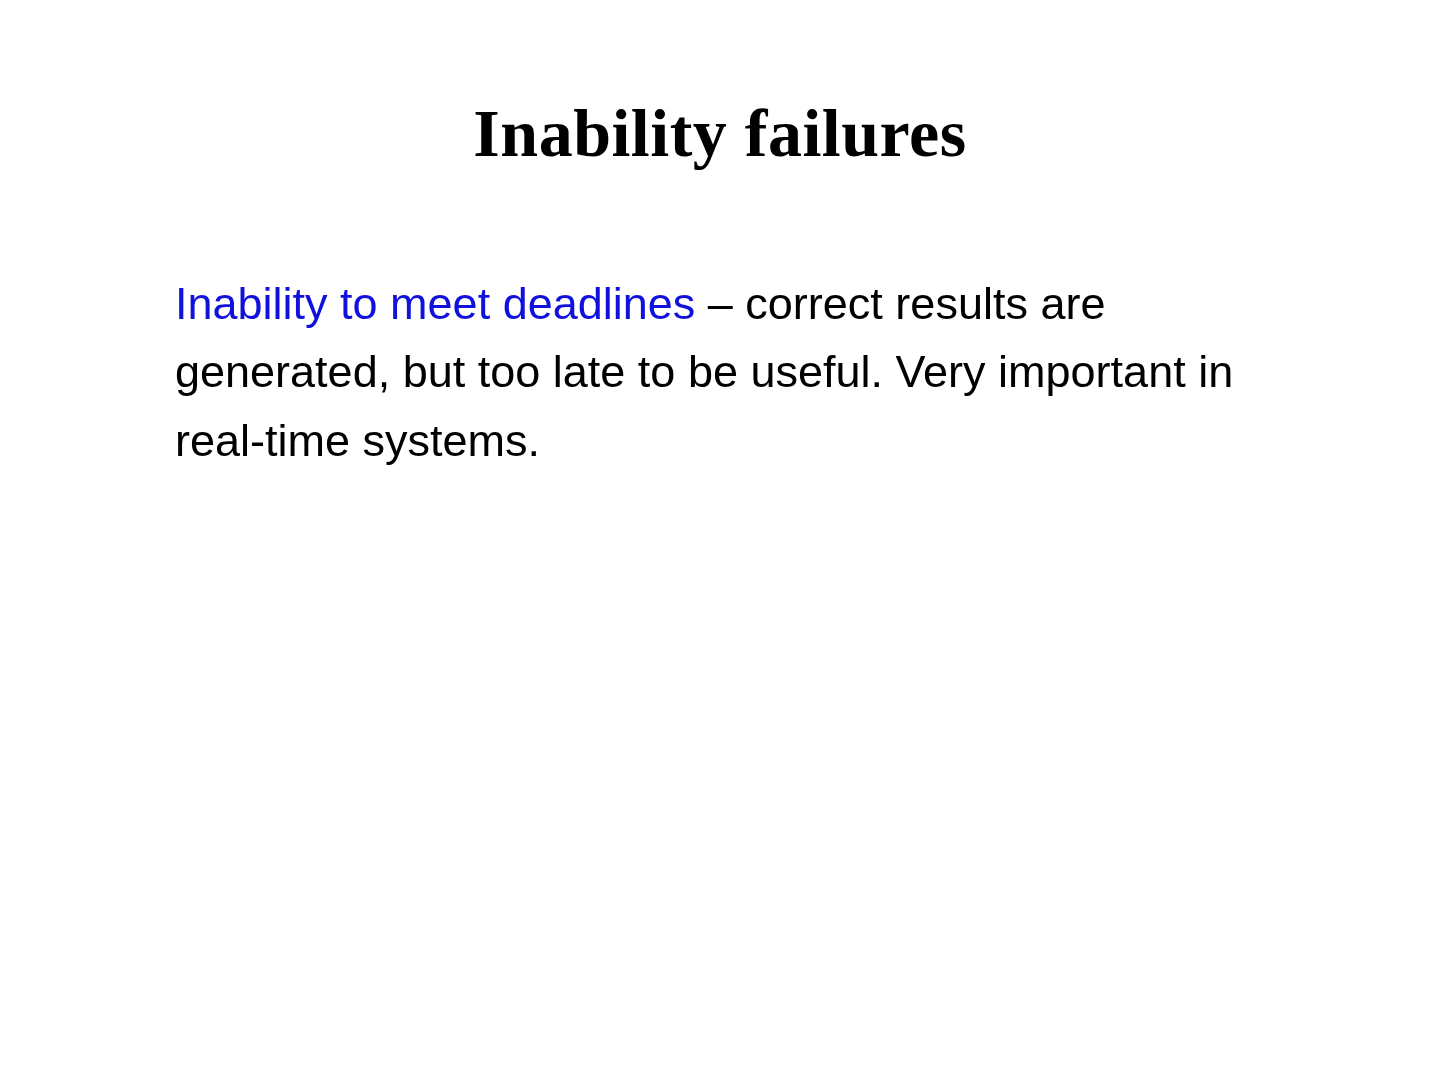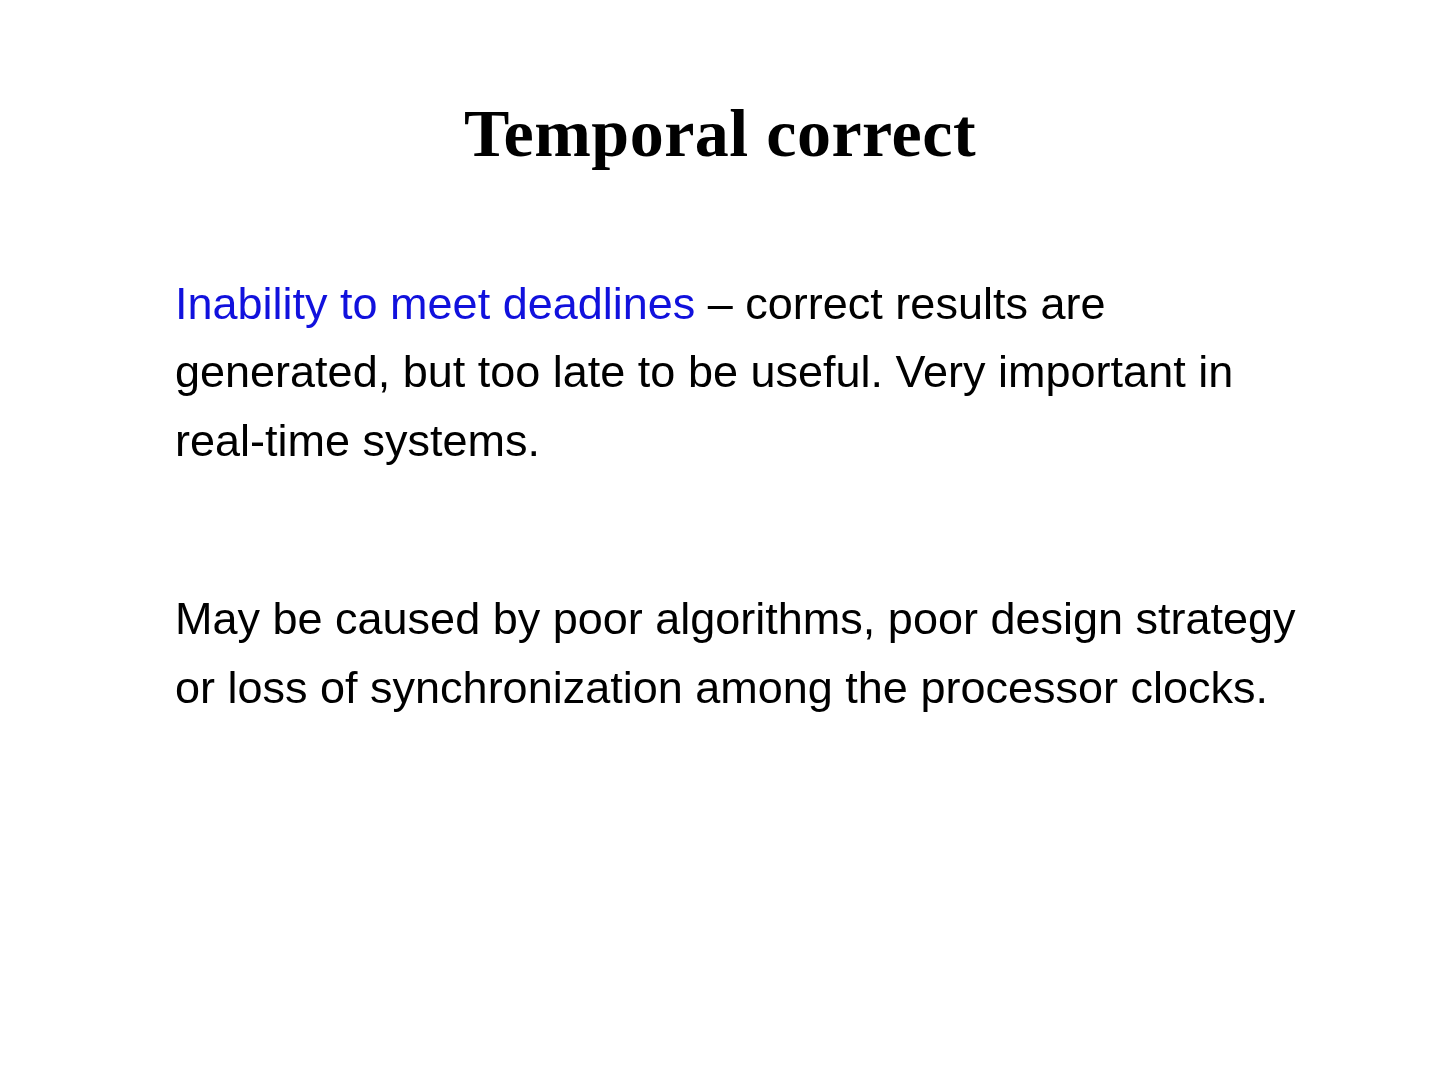--- a/index.html
+++ b/index.html
@@ -54,27 +54,24 @@
   }
   .highlight {
     color: #1111dd;
   }
 </style>
 </head>
 <body>
 
 <div class="slide">
 
-  <h1 class="slide-title">Temporal correct</h1>
+  <h1 class="slide-title">Inability failures</h1>
 
   <div class="body-block">
 
     <p class="para">
       <span class="highlight">Inability to meet deadlines</span><span> – correct results are generated, but too late to be useful. Very important in real-time systems.</span>
     </p>
 
-    <p class="para">
-      <span>May be caused by poor algorithms, poor design strategy or loss of synchronization among the processor clocks.</span>
-    </p>
 
   </div>
 
 </div>
 
 </body></html>

